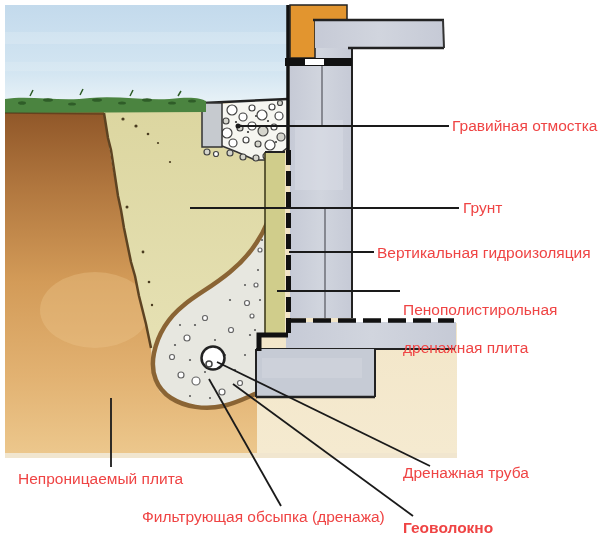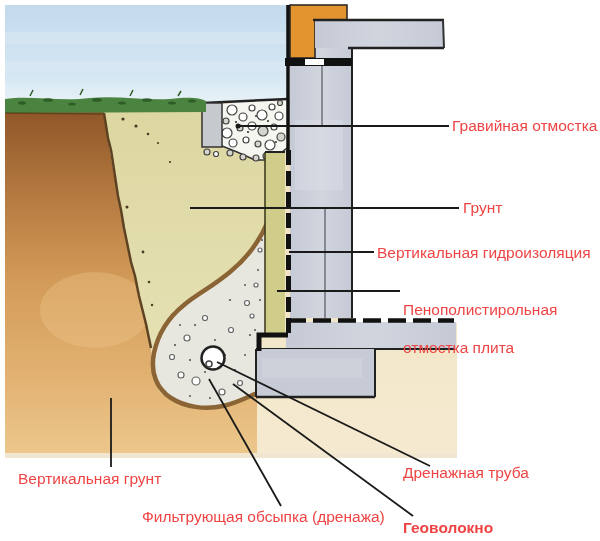--- a/index.html
+++ b/index.html
@@ -263,20 +263,20 @@
     <line x1="217" y1="362" x2="430" y2="466"></line>
     <line x1="233" y1="384" x2="413" y2="516"></line>
   </g>
 </svg>
 
 <div class="lbl" style="left:452px;top:117px;">Гравийная отмостка</div>
 <div class="lbl" style="left:463px;top:199px;">Грунт</div>
 <div class="lbl" style="left:377px;top:244px;text-align:center;">Вертикальная гидроизоляция</div>
 <div class="lbl lbl2" style="left:403px;top:281px;">
   <div>Пенополистирольная</div>
-  <div>отмостка плита</div>
+  <div>дренажная плита</div>
 </div>
-<div class="lbl" style="left:18px;top:470px;">Вертикальная грунт</div>
+<div class="lbl" style="left:18px;top:470px;">Непроницаемый плита</div>
 <div class="lbl" style="left:142px;top:508px;">Фильтрующая обсыпка (дренажа)</div>
 <div class="lbl" style="left:403px;top:464px;text-align:center;">Дренажная труба</div>
 <div class="lbl" style="left:403px;top:519px;font-weight:bold;">Геоволокно</div>
 
 </div>
 
 </body></html>

